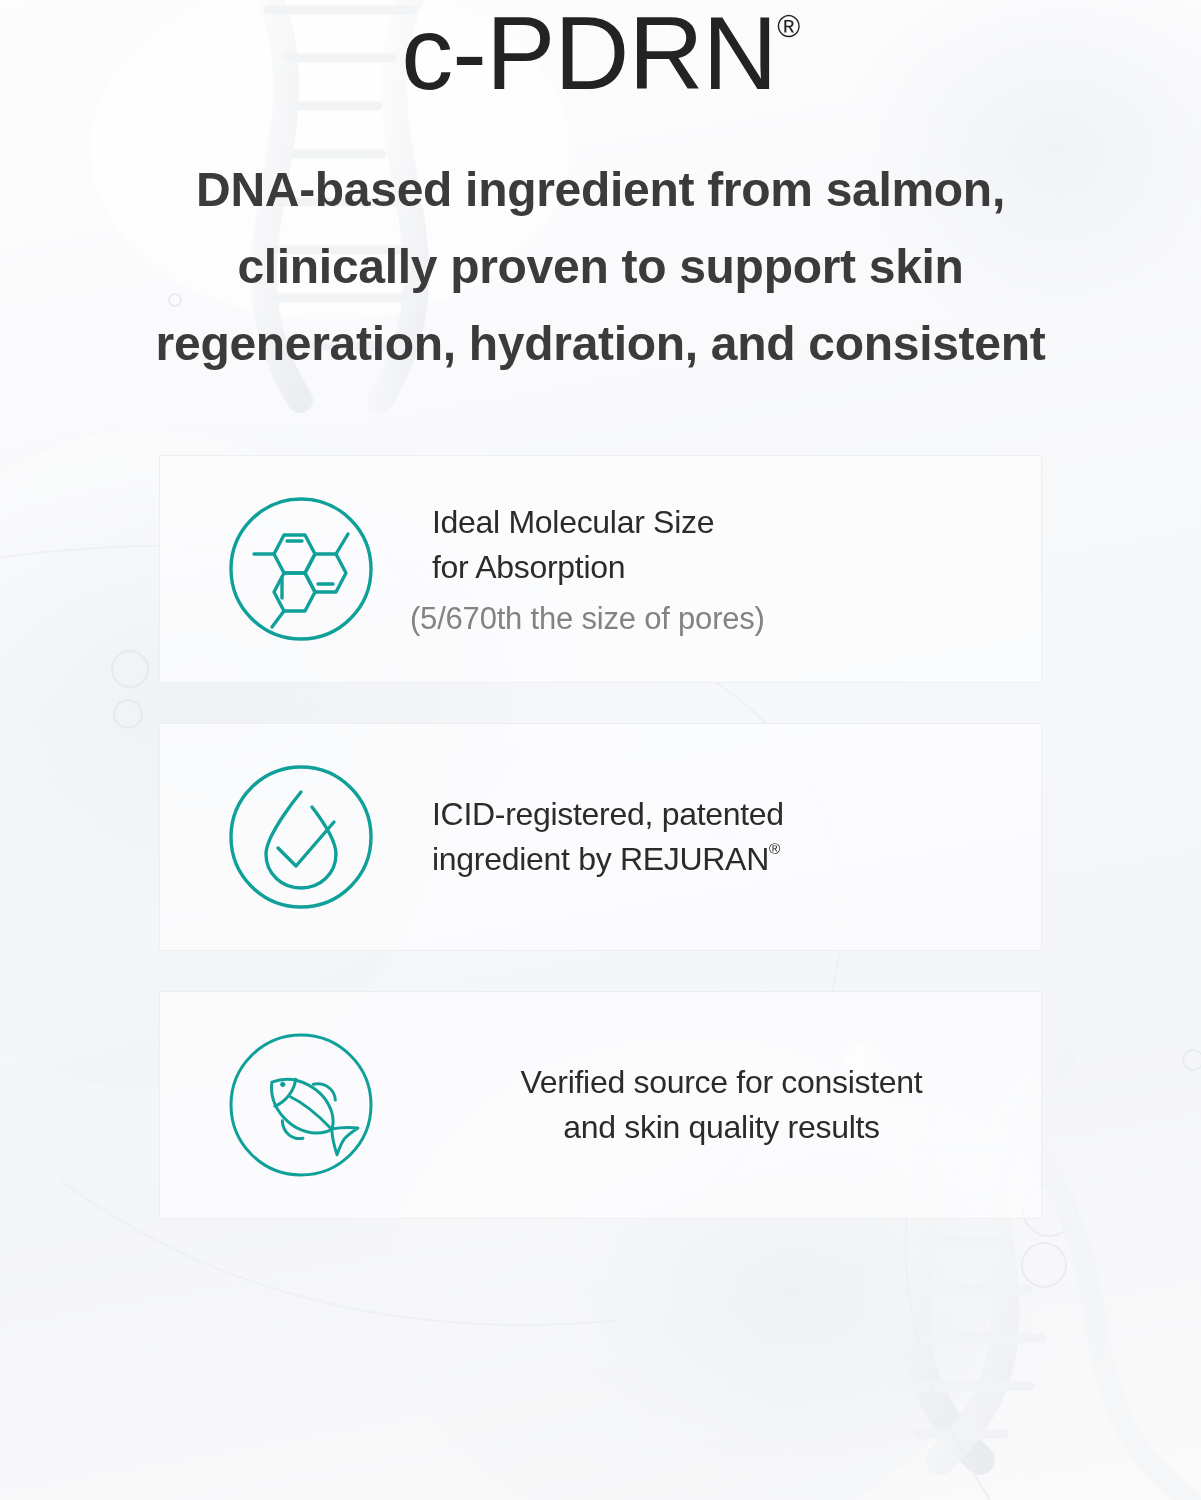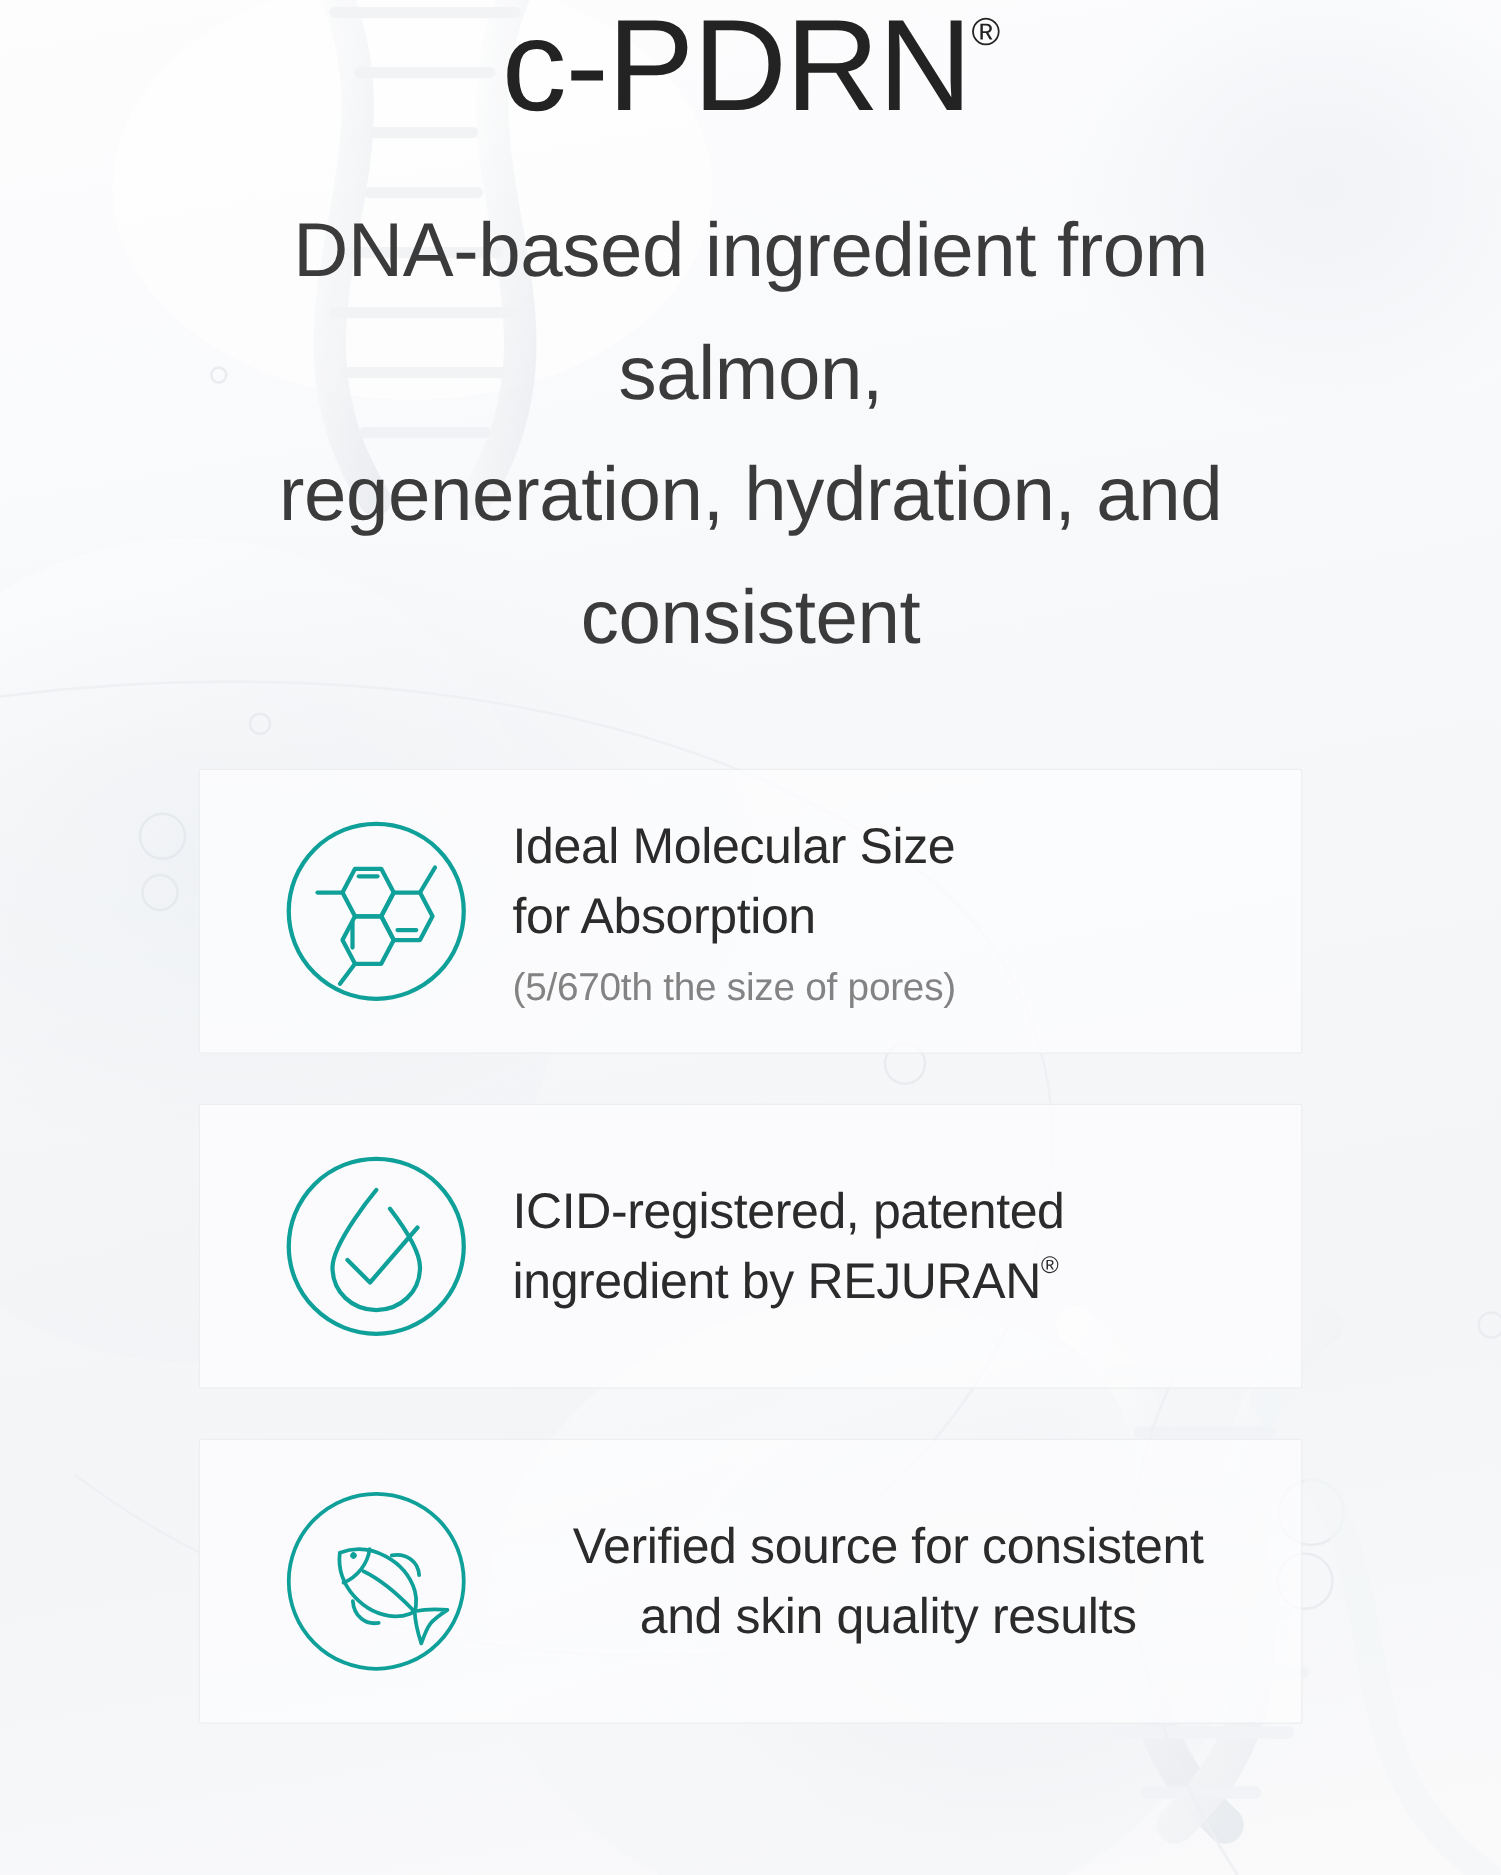--- a/index.html
+++ b/index.html
@@ -55,24 +55,24 @@
     vertical-align: super;
     position: relative;
     top: -0.52em;
     left: 0.02em;
     letter-spacing: 0;
   }
 
   .subtitle {
     margin: 46px auto 0;
     width: 900px;
-    font-size: 61px;
+    font-size: 48px;
     line-height: 1.60;
     color: #3b3b3b;
-    font-weight: 400;
+    font-weight: 700;
     letter-spacing: -0.3px;
   }
   .subtitle .ln { display: block; }
 
   
   .cards {
     position: relative;
     z-index: 3;
     margin: 73px auto 0;
     width: 883px;
@@ -95,24 +95,25 @@
     flex: 0 0 auto;
     width: 150px;
     height: 150px;
     margin-right: 34px;
     display: block;
   }
   .card-icon svg { display: block; width: 150px; height: 150px; }
 
   .card-text { flex: 1 1 auto; }
   .card-title {
-    font-size: 40px;
+    font-size: 32px;
     line-height: 1.42;
     color: #2b2b2b;
     letter-spacing: -0.3px;
+    margin-left: 22px;
   }
   .card-title .ln { display: block; }
   .card-title .reg {
     font-size: 0.48em;
     vertical-align: super;
     position: relative;
     top: -0.30em;
   }
   .card-sub {
     margin-top: 8px;
@@ -191,20 +192,21 @@
         <path d="M 60 1180 C 220 1300, 420 1340, 620 1320"></path>
       </g>
     </svg>
   </div>
 
   <div class="header">
     <h1 class="brand-title"><span>c-PDRN</span><span class="reg">®</span></h1>
 
     <p class="subtitle">
       <span class="ln">DNA-based ingredient from salmon,</span>
+      <span class="ln">clinically proven to support skin</span>
       <span class="ln">regeneration, hydration, and consistent</span>
     </p>
   </div>
 
   <div class="cards">
 
     <div class="card">
       <span class="card-icon">
         <svg viewBox="0 0 150 150" xmlns="http://www.w3.org/2000/svg" aria-hidden="true">
           <g fill="none" stroke="#10a09a" stroke-width="3.4" stroke-linecap="round" stroke-linejoin="round">

